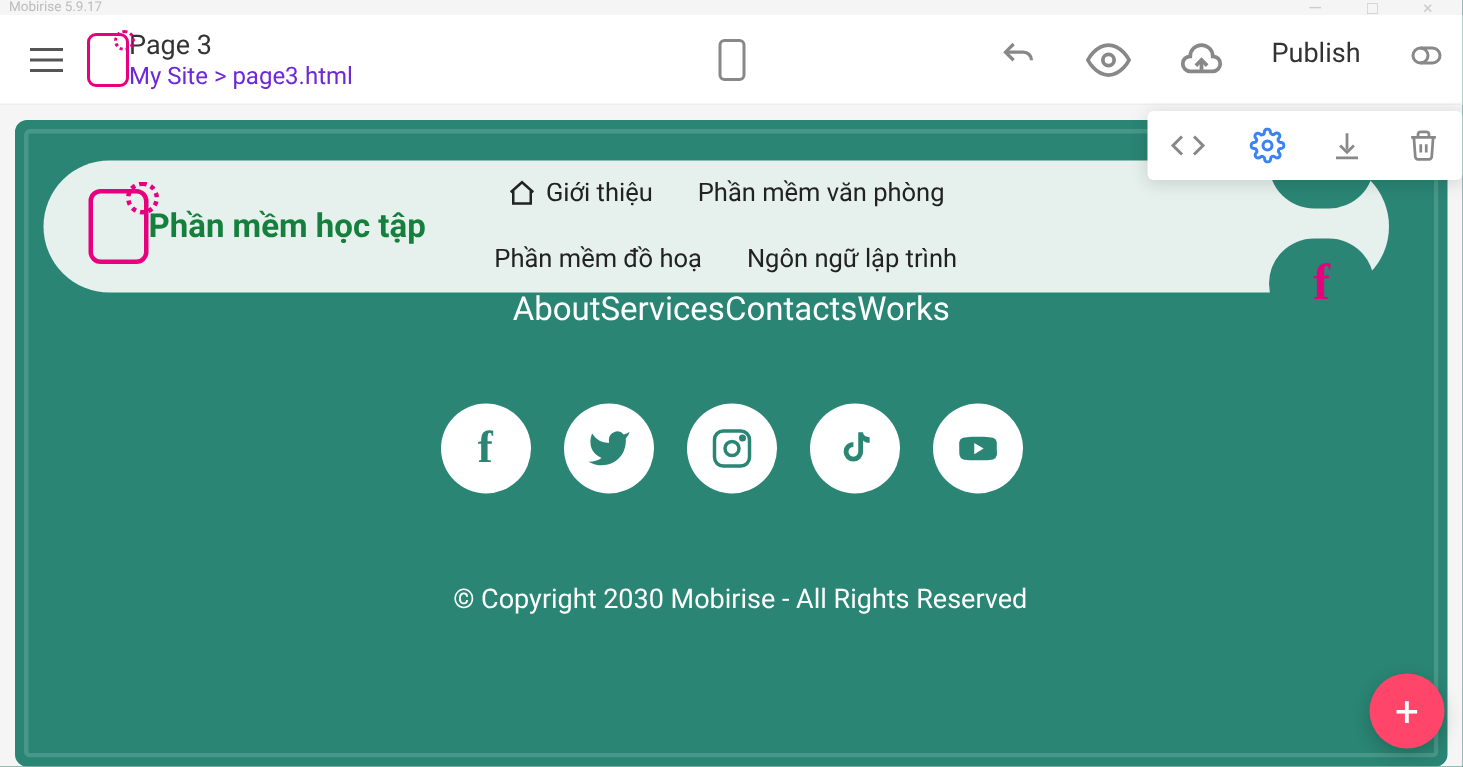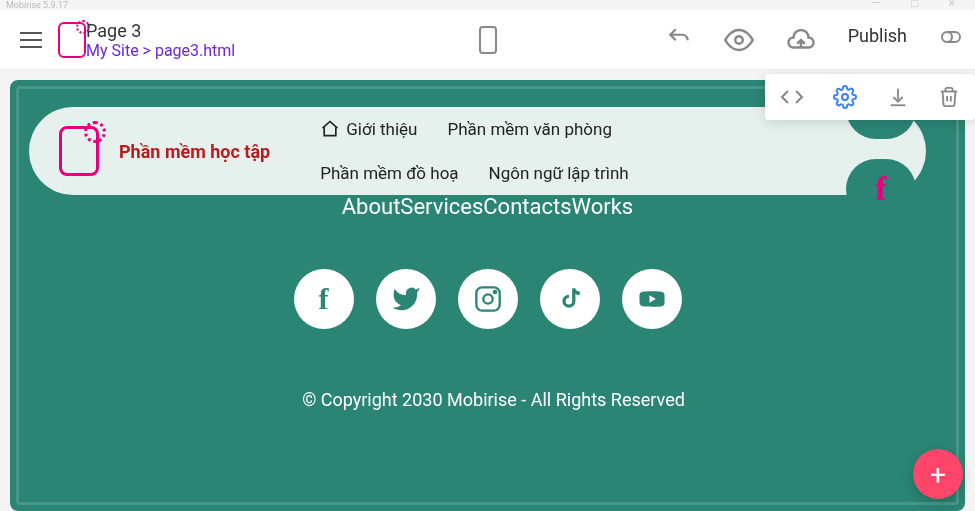--- a/index.html
+++ b/index.html
@@ -10,21 +10,21 @@
   background: #f5f5f5;
   overflow: hidden;
   position: relative;
 }
 .title-bar {
   height: 10px;
   font-size: 9px;
   color: #bbb;
   padding-left: 6px;
   display: flex;
-  align-items: flex-end;
+  align-items: center;
   justify-content: space-between;
 }
 .title-bar-right {
   display: flex;
   gap: 30px;
   padding-right: 20px;
   font-size: 12px;
   color: #ccc;
 }
 .app-header {
@@ -140,31 +140,30 @@
 }
 .nav-logo::after {
   content: "";
   position: absolute;
   top: -8px; right: -10px;
   width: 16px; height: 16px;
   border: 3px dotted #e6007e;
   border-radius: 50%;
 }
 .nav-brand-text {
-  font-size: 18px;
+  font-size: 22px;
   font-weight: 700;
-  color: #b91c1c;
-  margin-left: 20px;
+  color: #15803d;
 }
 .nav-menu {
   display: flex;
   flex-wrap: wrap;
-  margin-left: 50px;
   gap: 0 30px;
   max-width: 400px;
+  justify-content: center;
 }
 .nav-item {
   display: flex;
   align-items: center;
   font-size: 17px;
   color: #222;
   height: 44px;
 }
 .home-icon {
   margin-right: 6px;

